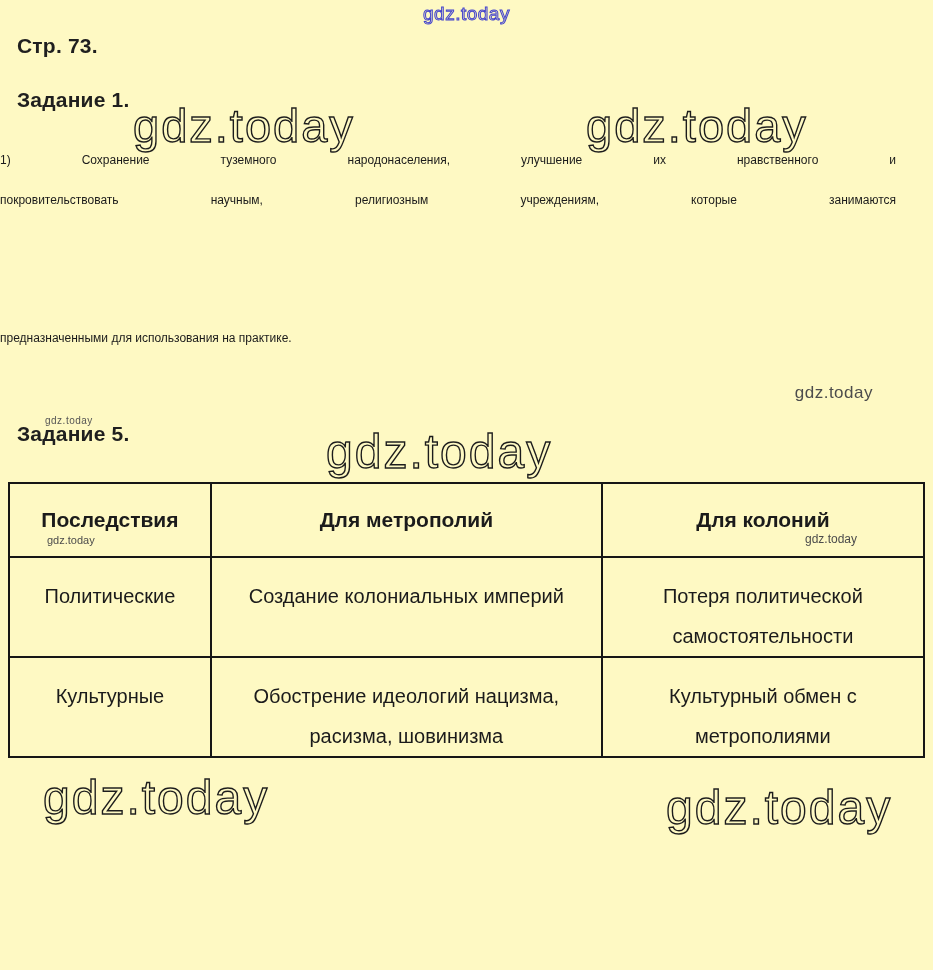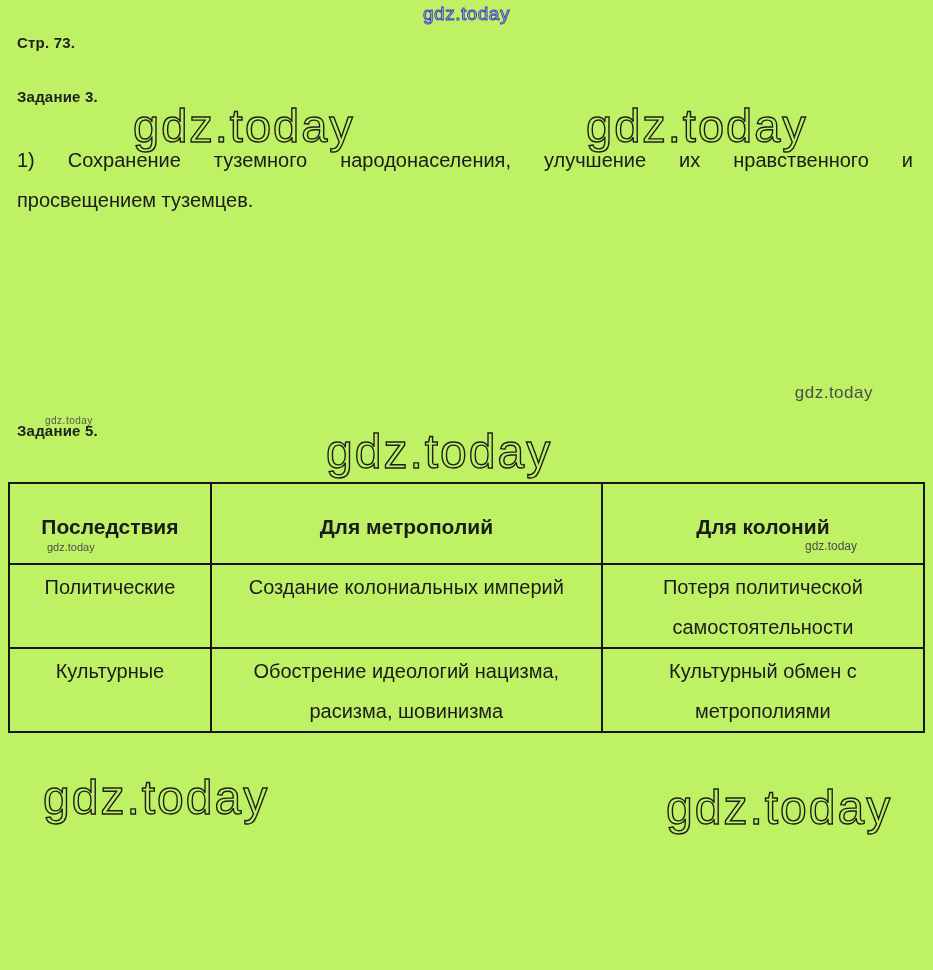--- a/index.html
+++ b/index.html
@@ -1,31 +1,31 @@
 <!DOCTYPE html>
 <html><head>
 <meta charset="utf-8">
 <style>
   * { margin: 0; padding: 0; box-sizing: border-box; }
   html, body { background: #ffffff; }
   #page {
     position: relative;
     width: 933px;
     height: 970px;
-    background: #bef264;
+    background: #fef9c3;
     font-family: "Liberation Sans", sans-serif;
     color: #1c1c1c;
     overflow: hidden;
   }
 
   
   .heading {
     position: absolute;
     left: 17px;
-    font-size: 15px;
+    font-size: 21px;
     font-weight: bold;
     color: #1f1f1f;
     letter-spacing: 0.2px;
   }
   #h-page-title { top: 34px; }
   #h-task5 { top: 88px; }
   #h-task6 { top: 422px; }
 
   
   .wm { position: absolute; white-space: nowrap; }
@@ -52,23 +52,23 @@
   .wm-small { color: #4c4c4c; letter-spacing: 0.5px; }
   #wm-small-right { top: 383px; right: 60px; font-size: 17px; }
   #wm-tiny-task6 { left: 45px; top: 415px; font-size: 10px; color: #555; }
   .wm-th { position: absolute; font-weight: normal; color: #4c4c4c; }
   #wm-th-left { left: 37px; bottom: 4px; font-size: 11px; }
   #wm-th-right { right: 66px; bottom: 5px; font-size: 12px; }
 
   
   .answer {
     position: absolute;
-    left: 17px;
+    left: 0;
     width: 896px;
-    font-size: 20px;
+    font-size: 12px;
     color: #1b1b1b;
   }
   #answer-1 { top: 140px; }
   #answer-2 { top: 318px; }
   .answer .line {
     height: 40px;
     line-height: 40px;
     text-align: justify;
     text-align-last: justify;
     white-space: nowrap;
@@ -98,24 +98,23 @@
     line-height: 40px;
     white-space: pre-line;
     overflow: hidden;
   }
   #consequences-table th {
     position: relative;
     height: 41px;
     font-size: 21px;
     font-weight: bold;
     line-height: 24px;
-    padding-top: 7px;
     vertical-align: top;
   }
-  #consequences-table td { padding-top: 2px; }
+  #consequences-table td { padding-top: 18px; }
   .col-cat { width: 188px; }
   .col-met { width: 364px; margin-left: 40px; }
   .col-col { width: 300px; }
   #row-political  { height: 75px; }
   #row-economic   { height: 123px; }
   #row-social     { height: 120px; }
   #row-cultural   { height: 79px; }
 </style>
 </head>
 <body>
@@ -125,29 +124,30 @@
   <div class="wm" id="wm-top">gdz.today</div>
   <div class="wm wm-big" id="wm-big-1">gdz.today</div>
   <div class="wm wm-big" id="wm-big-2">gdz.today</div>
   <div class="wm wm-small" id="wm-small-right">gdz.today</div>
   <div class="wm wm-small" id="wm-tiny-task6">gdz.today</div>
   <div class="wm wm-big" id="wm-big-center">gdz.today</div>
   <div class="wm wm-big" id="wm-big-bottom-left">gdz.today</div>
   <div class="wm wm-big" id="wm-big-bottom-right">gdz.today</div>
 
   <div class="heading" id="h-page-title">Стр. 73.</div>
-  <div class="heading" id="h-task5">Задание 3.</div>
+  <div class="heading" id="h-task5">Задание 1.</div>
   <div class="heading" id="h-task6">Задание 5.</div>
 
   <div class="answer" id="answer-1">
     <div class="line">1) Сохранение туземного народонаселения, улучшение их нравственного и</div>
-    <div class="line last">просвещением туземцев.</div>
+    <div class="line">покровительствовать научным, религиозным учреждениям, которые занимаются</div>
   </div>
 
   <div class="answer" id="answer-2">
+    <div class="line last">предназначенными для использования на практике.</div>
   </div>
 
   <table id="consequences-table">
     <thead>
       <tr>
         <th class="col-cat">
           <span>Последствия</span>
           <span class="wm-th" id="wm-th-left">gdz.today</span>
         </th>
         <th class="col-met">

